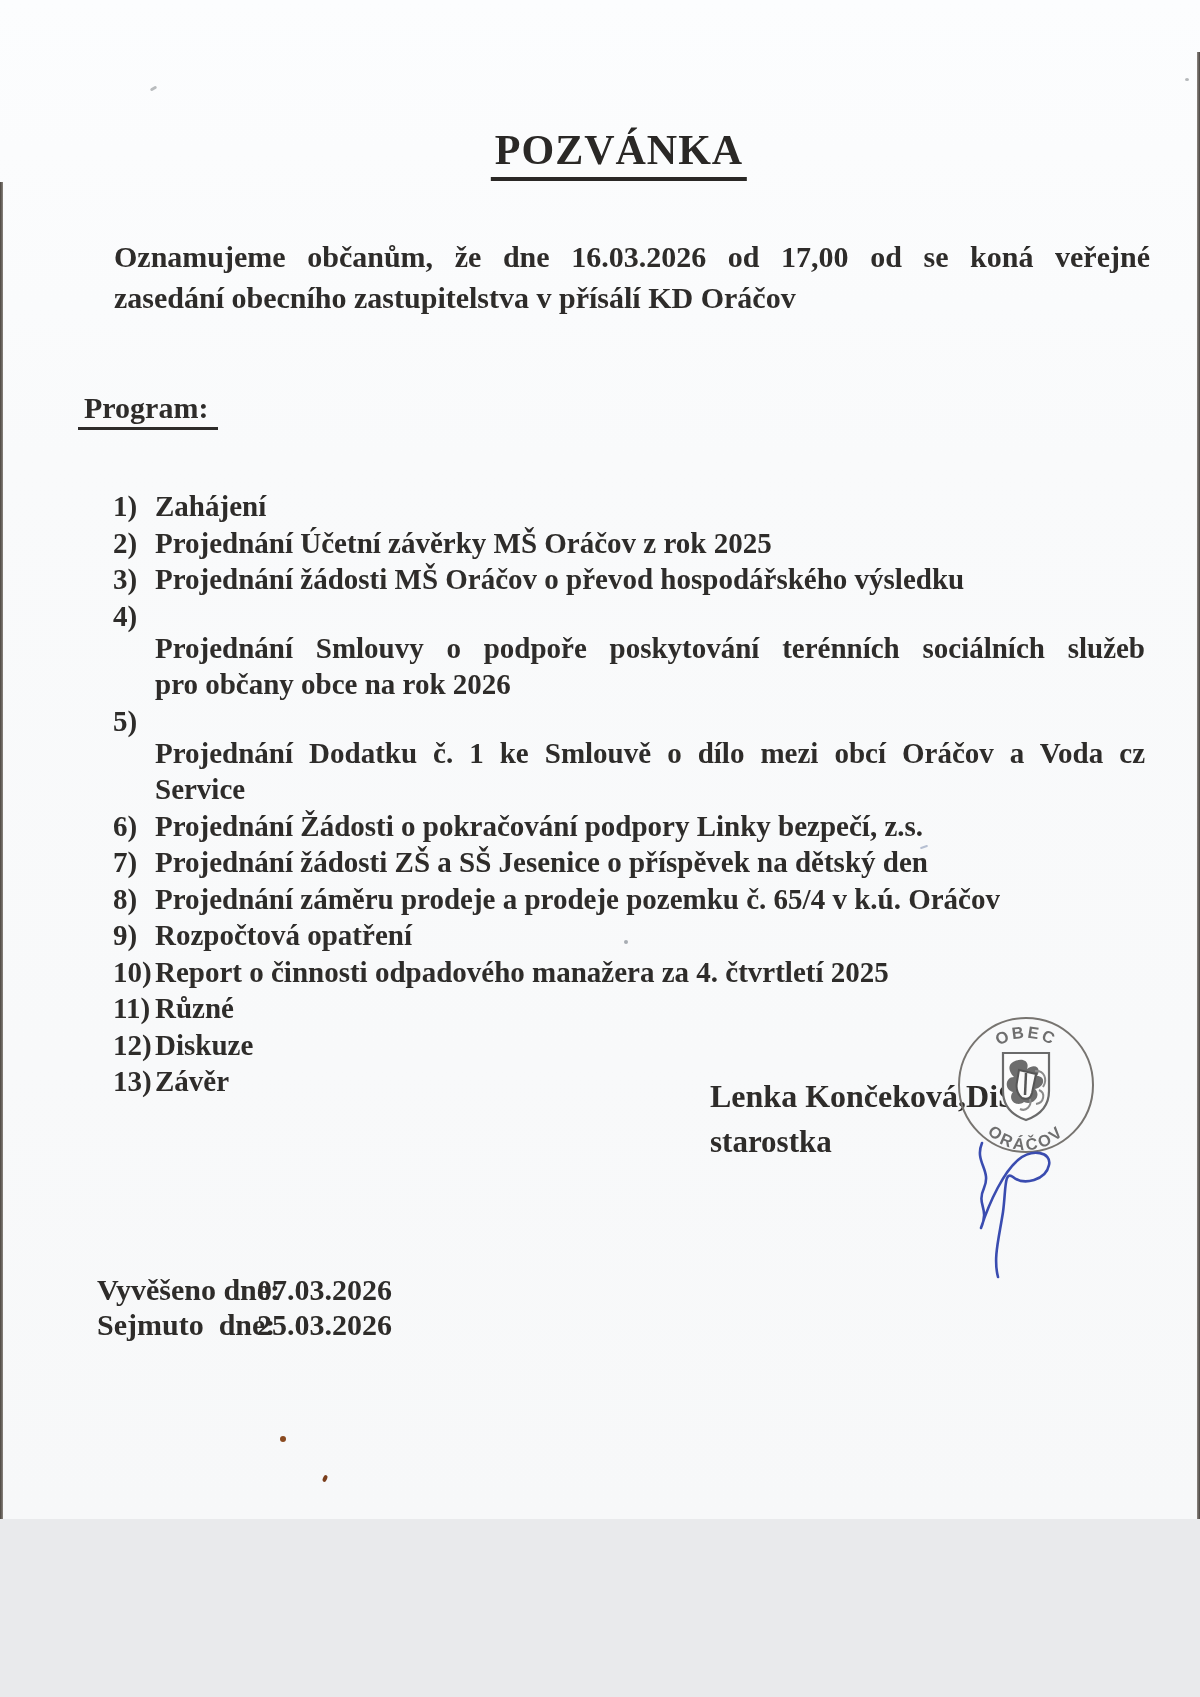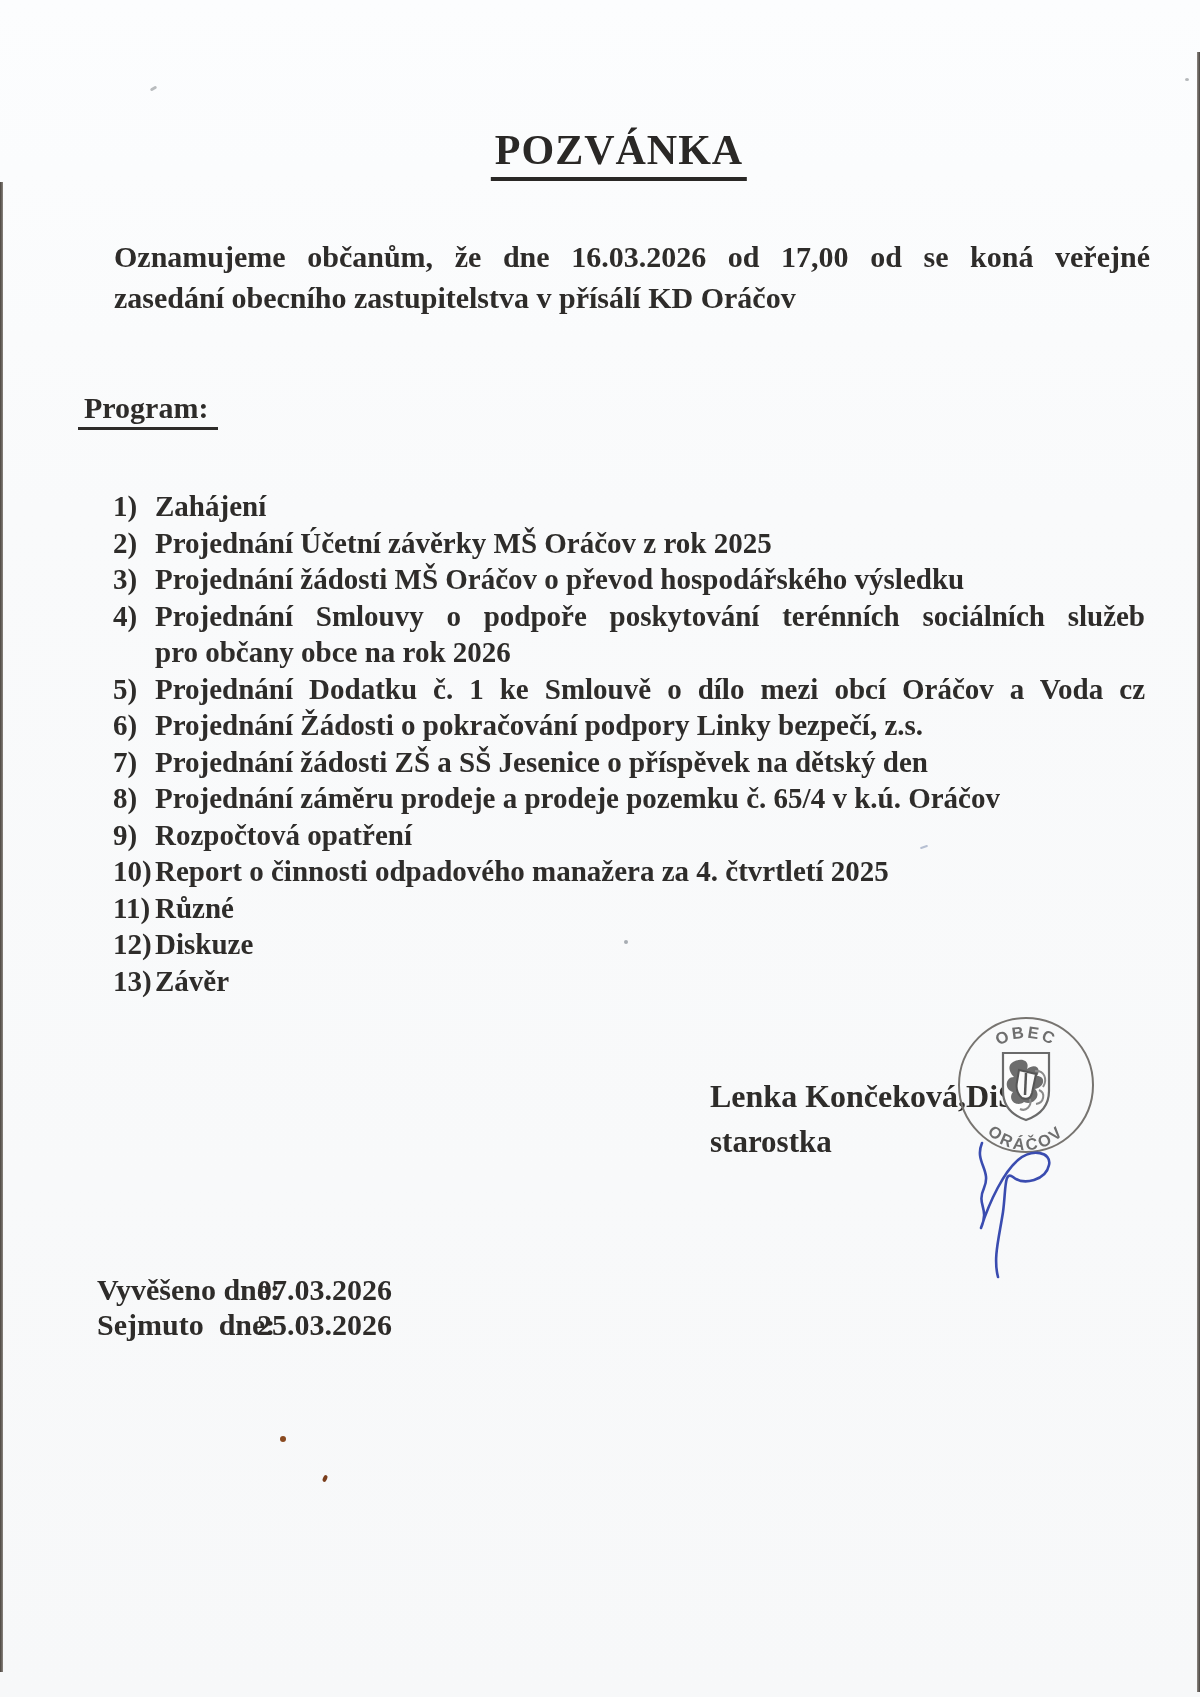--- a/index.html
+++ b/index.html
@@ -1,19 +1,19 @@
 <!DOCTYPE html>
 <html><head>
 <meta charset="utf-8">
 <style>
   html, body { margin: 0; padding: 0; background: #e9eaec; }
   .page {
     position: relative;
     width: 1200px;
-    height: 1697px;
+    height: 1519px;
     margin: 0 auto;
     background: linear-gradient(180deg, #fcfdfe 0%, #f9fafb 30%, #f8f9fa 70%, #f7f8f9 100%);
     overflow: hidden;
     font-family: "Liberation Serif", "DejaVu Serif", serif;
     color: #2e2c2a;
     font-weight: bold;
   }
   
   .edge-left {
     position: absolute; left: 0; top: 182px; width: 3px; height: 1490px;
@@ -62,20 +62,21 @@
     line-height: 36.5px;
   }
   .prog-row { display: flex; }
   .prog-num { width: 42px; flex: 0 0 42px; white-space: nowrap; }
   .prog-text { width: 990px; }
   .prog-line { white-space: nowrap; }
   .prog-line.justify {
     white-space: normal;
     text-align: justify;
     text-align-last: justify;
+    margin-top: 32px;
   }
   .sig-name {
     position: absolute;
     left: 666px; top: 1078px;
     font-size: 32px;
     white-space: nowrap;
     margin-left: 44px;
   }
   .sig-role {
     position: absolute;
@@ -142,20 +143,21 @@
       <span class="prog-num">4)</span>
       <span class="prog-text">
           <div class="prog-line justify">Projednání Smlouvy o podpoře poskytování terénních sociálních služeb</div>
           <div class="prog-line">pro občany obce na rok 2026</div>
         </span>
     </div>
       <div class="prog-row">
       <span class="prog-num">5)</span>
       <span class="prog-text">
           <div class="prog-line justify">Projednání Dodatku č. 1 ke Smlouvě o dílo mezi obcí Oráčov a Voda cz</div>
+          <div class="prog-line">Service</div>
         </span>
     </div>
       <div class="prog-row">
       <span class="prog-num">6)</span>
       <span class="prog-text">
           <div class="prog-line">Projednání Žádosti o pokračování podpory Linky bezpečí, z.s.</div>
         </span>
     </div>
       <div class="prog-row">
       <span class="prog-num">7)</span>

